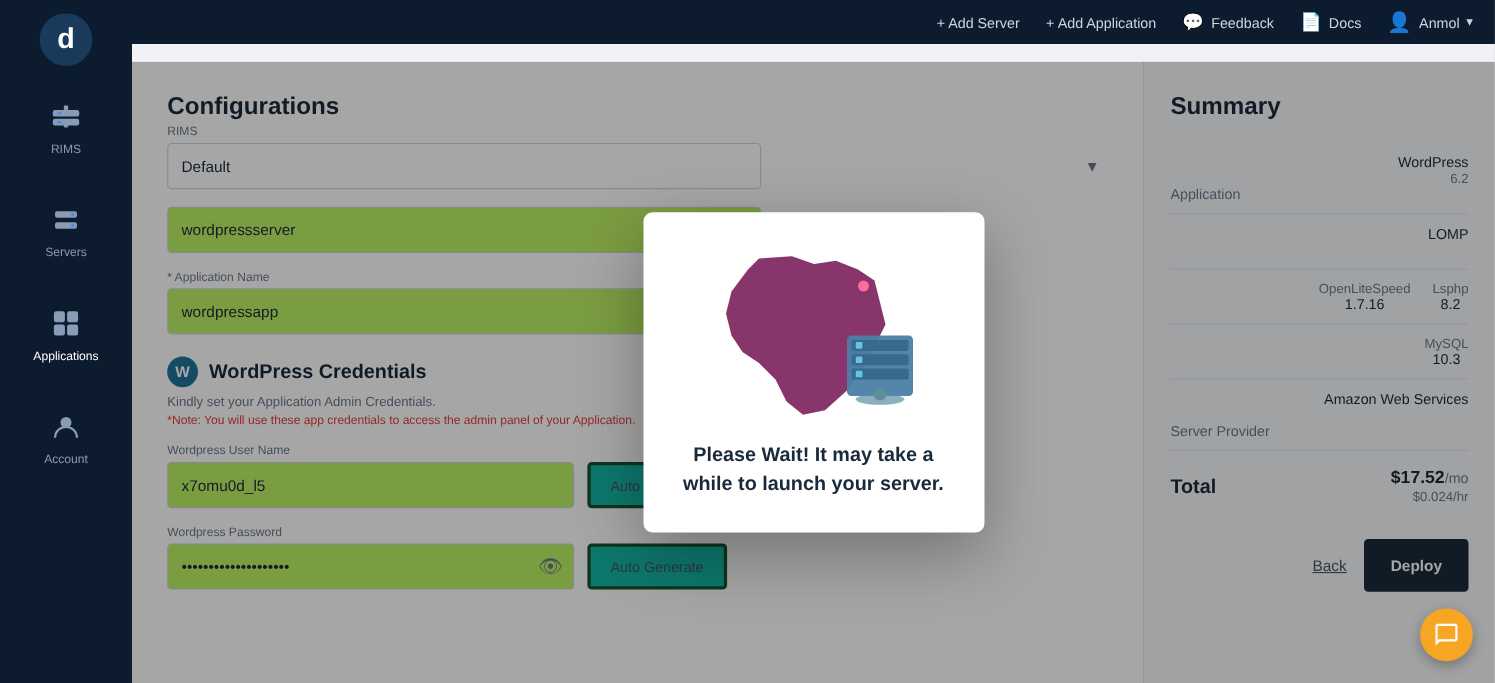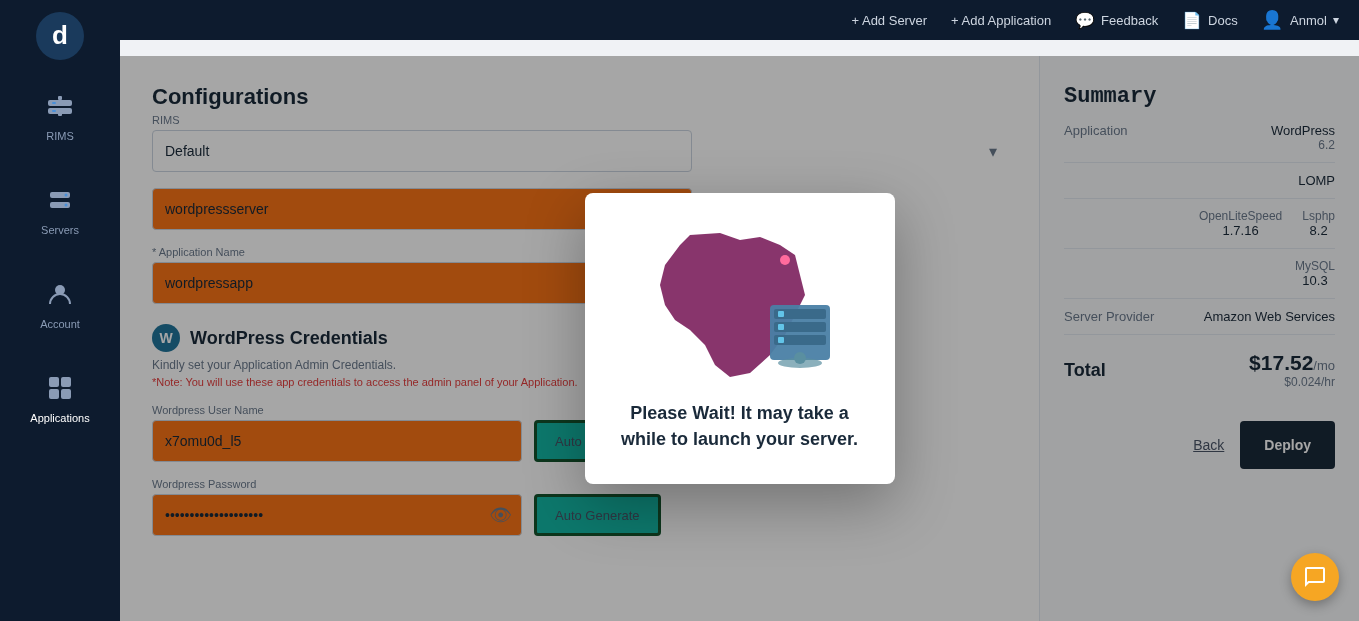--- a/index.html
+++ b/index.html
@@ -130,21 +130,21 @@
       font-size: 16px;
     }
     .form-input {
       width: 540px;
       height: 42px;
       border: 1px solid #cbd5e0;
       border-radius: 4px;
       padding: 16px 12px;
       font-size: 14px;
       color: #1a2a3a;
-      background: #f97316;
+      background: #bef264;
     }
 
     .wp-credentials {
       display: flex;
       align-items: center;
       gap: 10px;
       margin-bottom: 6px;
       margin-top: 20px;
     }
     .wp-credentials-title {
@@ -207,32 +207,31 @@
       border-left: 1px solid #e2e8f0;
       padding: 28px 24px;
       overflow-y: auto;
       flex-shrink: 0;
     }
 
     .summary-title {
       font-size: 22px;
       font-weight: 600;
       color: #1a2a3a;
-      margin-bottom: 4px;
-      font-family: Liberation Mono, monospace;
+      margin-bottom: 20px;
     }
     .summary-row {
       display: flex;
       justify-content: space-between;
       align-items: flex-start;
       padding: 10px 0;
       border-bottom: 1px solid #e2e8f0;
       font-size: 13px;
     }
-    .summary-row-label { color: #6b7a8d; }
+    .summary-row-label { color: #6b7a8d; margin-top: 29px; }
     .summary-row-value { color: #1a2a3a; font-weight: 500; text-align: right; }
     .summary-row-value.small { font-size: 12px; color: #6b7a8d; }
 
     .summary-row-two-values { display: flex; gap: 20px; }
     .summary-val-item { text-align: center; }
     .summary-val-item .val-title { font-size: 12px; color: #6b7a8d; }
     .summary-val-item .val-content { font-size: 13px; color: #1a2a3a; font-weight: 500; }
 
     .total-row {
       display: flex;
@@ -242,21 +241,21 @@
     }
     .total-label {
       font-size: 18px;
       font-weight: 600;
       color: #1a2a3a;
     }
     .total-price {
       text-align: right;
     }
     .total-price .main-price {
-      font-size: 21px;
+      font-size: 16px;
       font-weight: 700;
       color: #1a2a3a;
     }
     .total-price .per-mo { font-size: 13px; color: #6b7a8d; }
     .total-price .per-hr { font-size: 12px; color: #6b7a8d; }
 
     .action-row {
       display: flex;
       justify-content: flex-end;
       align-items: center;
@@ -361,40 +360,40 @@
       <svg width="32" height="32" viewBox="0 0 32 32" fill="none">
         <rect x="6" y="8" width="20" height="6" rx="2" fill="#8a9bb5"></rect>
         <rect x="6" y="18" width="20" height="6" rx="2" fill="#8a9bb5"></rect>
         <circle cx="22" cy="11" r="1.5" fill="#4a90d9"></circle>
         <circle cx="22" cy="21" r="1.5" fill="#4a90d9"></circle>
       </svg>
     </div>
     <span class="sidebar-item-label">Servers</span>
   </div>
 
-  <div class="sidebar-item">
-    <div class="sidebar-icon">
-      <svg width="32" height="32" viewBox="0 0 32 32" fill="none">
-        <circle cx="16" cy="12" r="5" fill="#8a9bb5"></circle>
-        <path d="M6 26c0-5.523 4.477-10 10-10s10 4.477 10 10" stroke="#8a9bb5" stroke-width="2" fill="none"></path>
-      </svg>
-    </div>
-    <span class="sidebar-item-label">Account</span>
-  </div>
-
   <div class="sidebar-item active">
     <div class="sidebar-icon">
       <svg width="32" height="32" viewBox="0 0 32 32" fill="none">
         <rect x="5" y="5" width="10" height="10" rx="2" fill="#8a9bb5"></rect>
         <rect x="17" y="5" width="10" height="10" rx="2" fill="#8a9bb5"></rect>
         <rect x="5" y="17" width="10" height="10" rx="2" fill="#8a9bb5"></rect>
         <rect x="17" y="17" width="10" height="10" rx="2" fill="#8a9bb5"></rect>
       </svg>
     </div>
     <span class="sidebar-item-label">Applications</span>
+  </div>
+
+  <div class="sidebar-item">
+    <div class="sidebar-icon">
+      <svg width="32" height="32" viewBox="0 0 32 32" fill="none">
+        <circle cx="16" cy="12" r="5" fill="#8a9bb5"></circle>
+        <path d="M6 26c0-5.523 4.477-10 10-10s10 4.477 10 10" stroke="#8a9bb5" stroke-width="2" fill="none"></path>
+      </svg>
+    </div>
+    <span class="sidebar-item-label">Account</span>
   </div>
 </div>
 
 <div class="main-area">
 
   <div class="topbar">
     <div class="topbar-item">
       <span>+ Add Server</span>
     </div>
     <div class="topbar-item">

